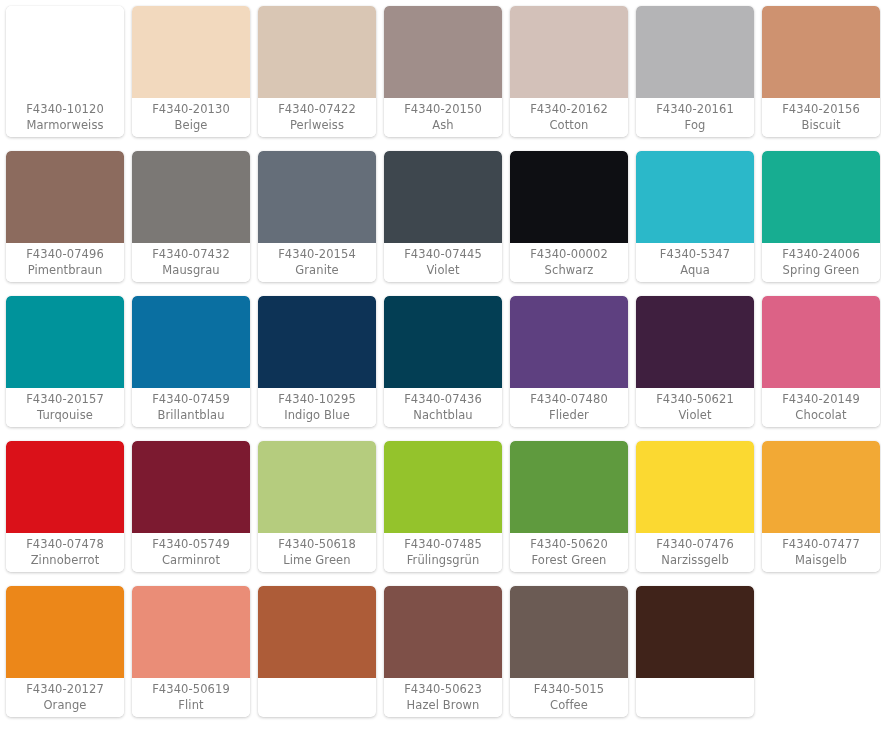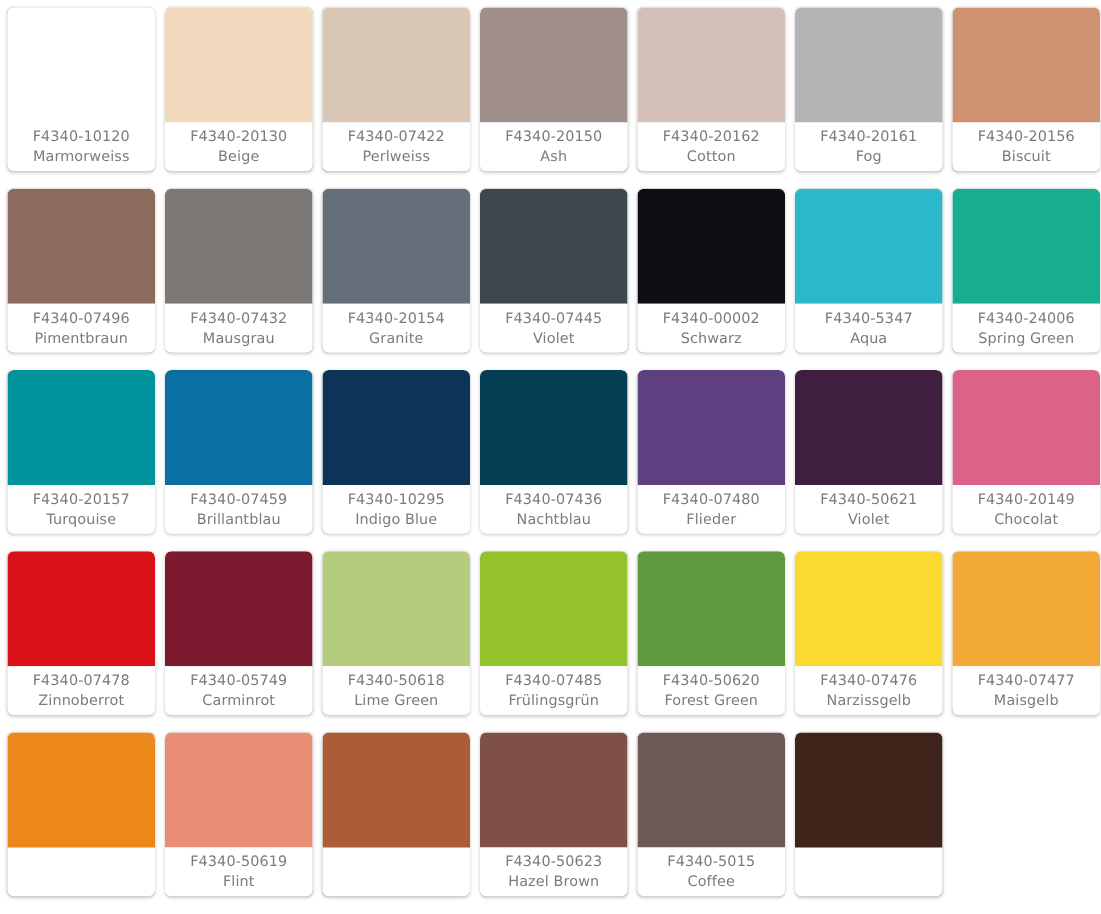--- a/index.html
+++ b/index.html
@@ -271,20 +271,24 @@
         <div class="swatch-color" style="background: rgb(242, 169, 53);"></div>
         <div class="swatch-label">
           <div class="swatch-code">F4340-07477</div>
           <div class="swatch-name">Maisgelb</div>
         </div>
       </div>
     </div>
     <div class="swatch-row">
       <div class="swatch-card">
         <div class="swatch-color" style="background: rgb(236, 135, 25);"></div>
+        <div class="swatch-label">
+          <div class="swatch-code">F4340-20127</div>
+          <div class="swatch-name">Orange</div>
+        </div>
       </div>
       <div class="swatch-card">
         <div class="swatch-color" style="background: rgb(234, 141, 119);"></div>
         <div class="swatch-label">
           <div class="swatch-code">F4340-50619</div>
           <div class="swatch-name">Flint</div>
         </div>
       </div>
       <div class="swatch-card">
         <div class="swatch-color" style="background: rgb(173, 92, 56);"></div>

